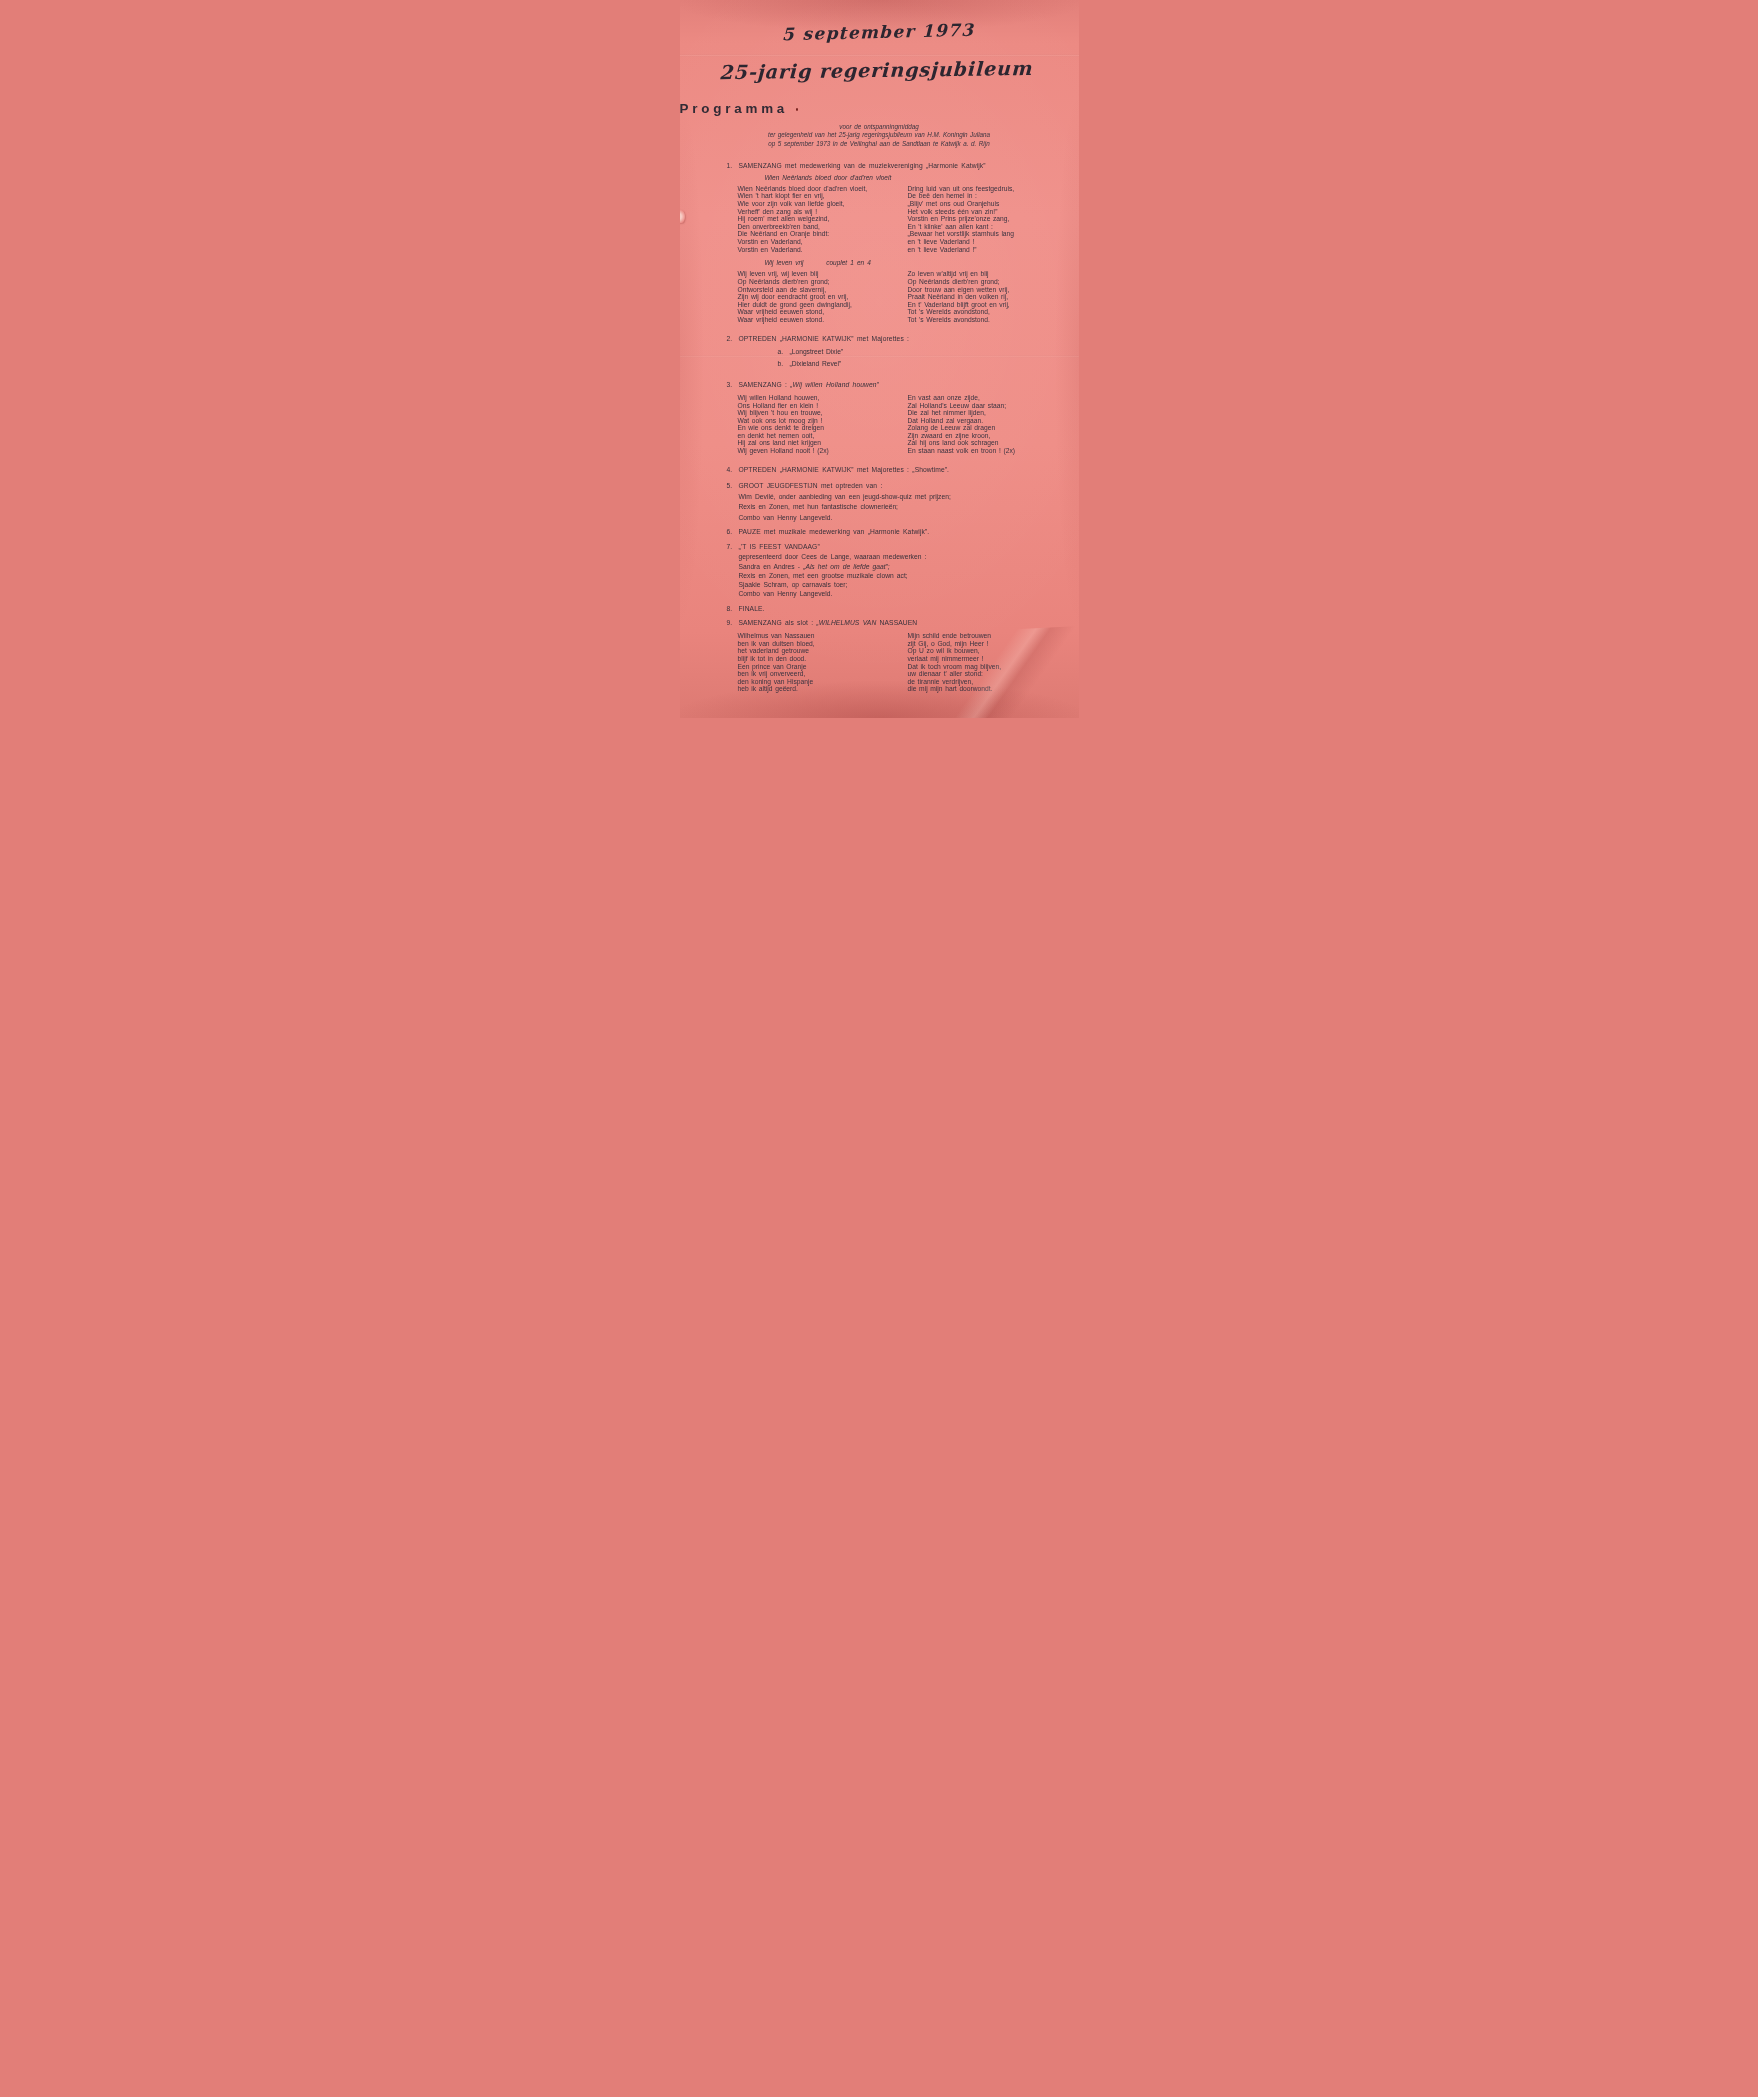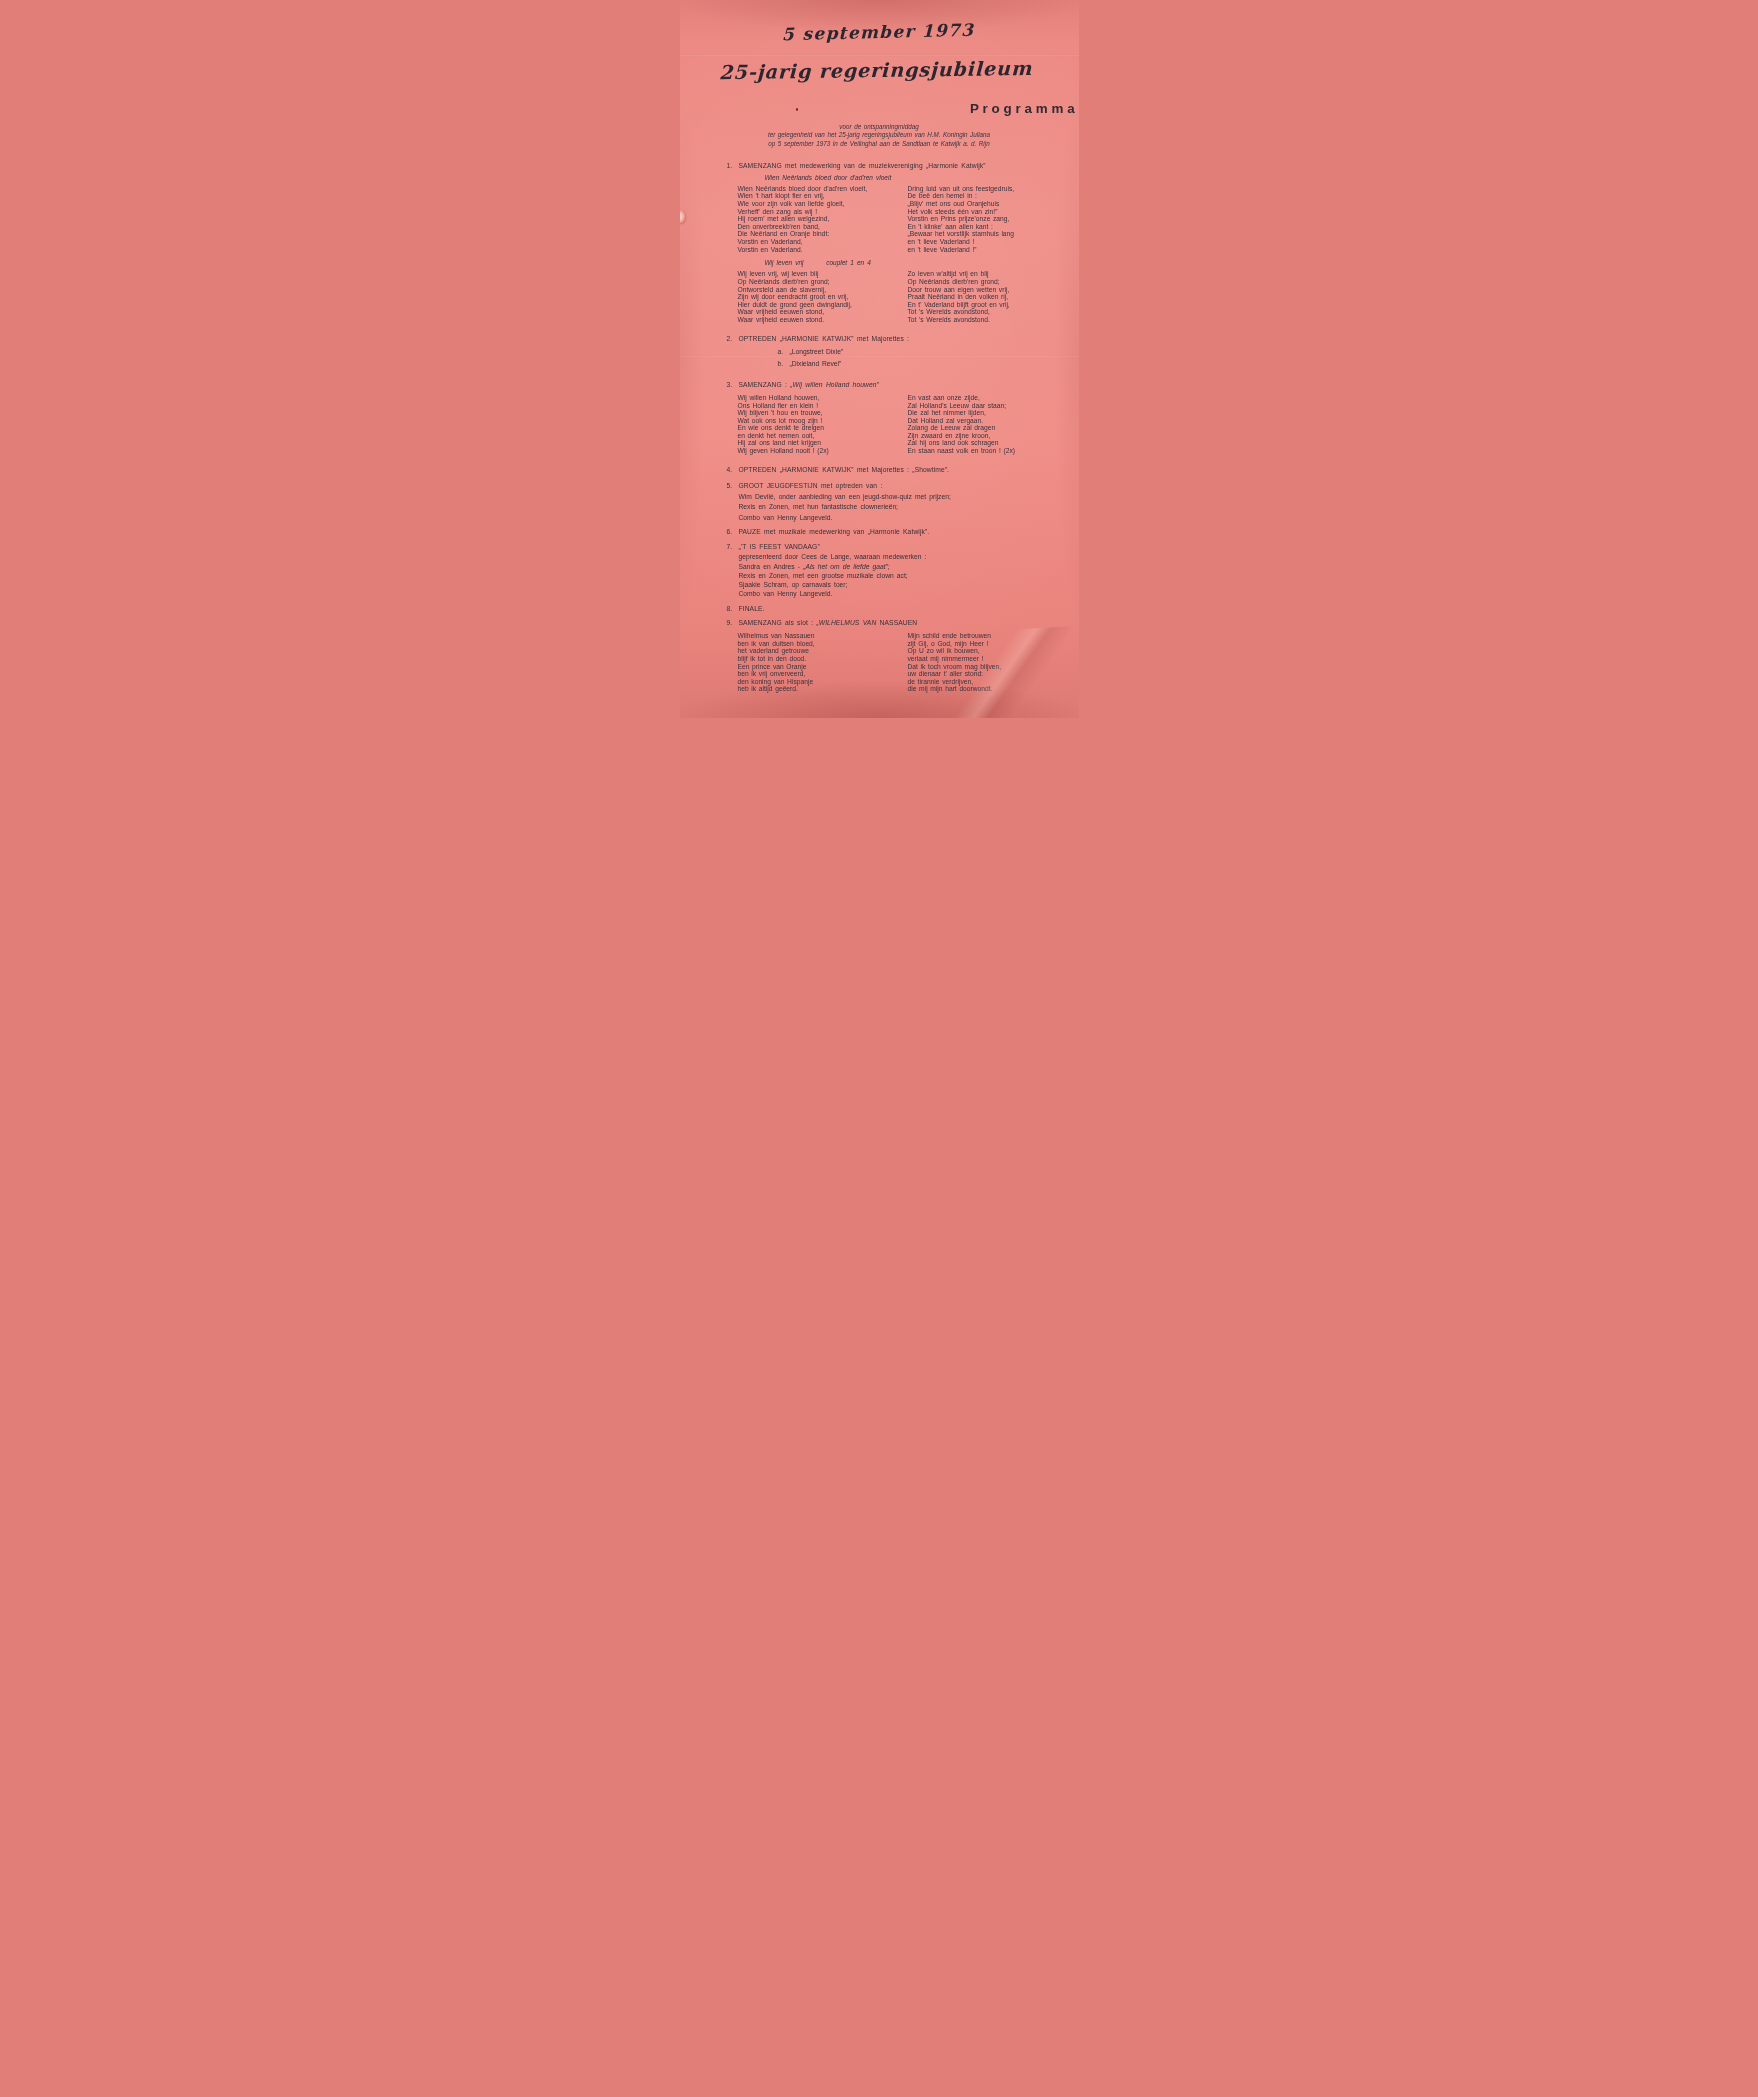--- a/index.html
+++ b/index.html
@@ -44,21 +44,21 @@
 
   .handtitle{
     text-align:center;
     font-family:"DejaVu Serif", serif;
     font-style:italic;font-weight:700;
     color:#2c2630;
   }
   .t1{font-size:17px;line-height:18.5px;letter-spacing:1.3px;transform:rotate(-1.4deg) skewX(-5deg);}
   .t2{margin-top:19.3px;font-size:19.3px;line-height:22px;letter-spacing:0.8px;transform:rotate(-0.8deg) skewX(-5deg) translateX(-2.5px);}
 
-  .prog-row{position:relative;margin-top:18.5px;text-align:right;}
+  .prog-row{position:relative;margin-top:18.5px;text-align:left;}
   .prog-title{margin:0;font-size:13.4px;line-height:15px;font-weight:bold;letter-spacing:3.8px;color:#322b35;}
 
   .intro{margin-top:6.7px;text-align:center;font-style:italic;font-size:6.3px;line-height:8.8px;word-spacing:0.8px;color:#3b3440;}
 
   .item{position:relative;padding-left:59px;padding-right:17px;font-size:6.7px;line-height:8.4px;word-spacing:1.3px;letter-spacing:0.1px;}
   .item .num{position:absolute;left:47px;}
   .caps{}
   .it{font-style:italic;}
 
   .song-heading{margin-left:85px;font-style:italic;font-size:6.5px;line-height:8px;word-spacing:1.3px;}

